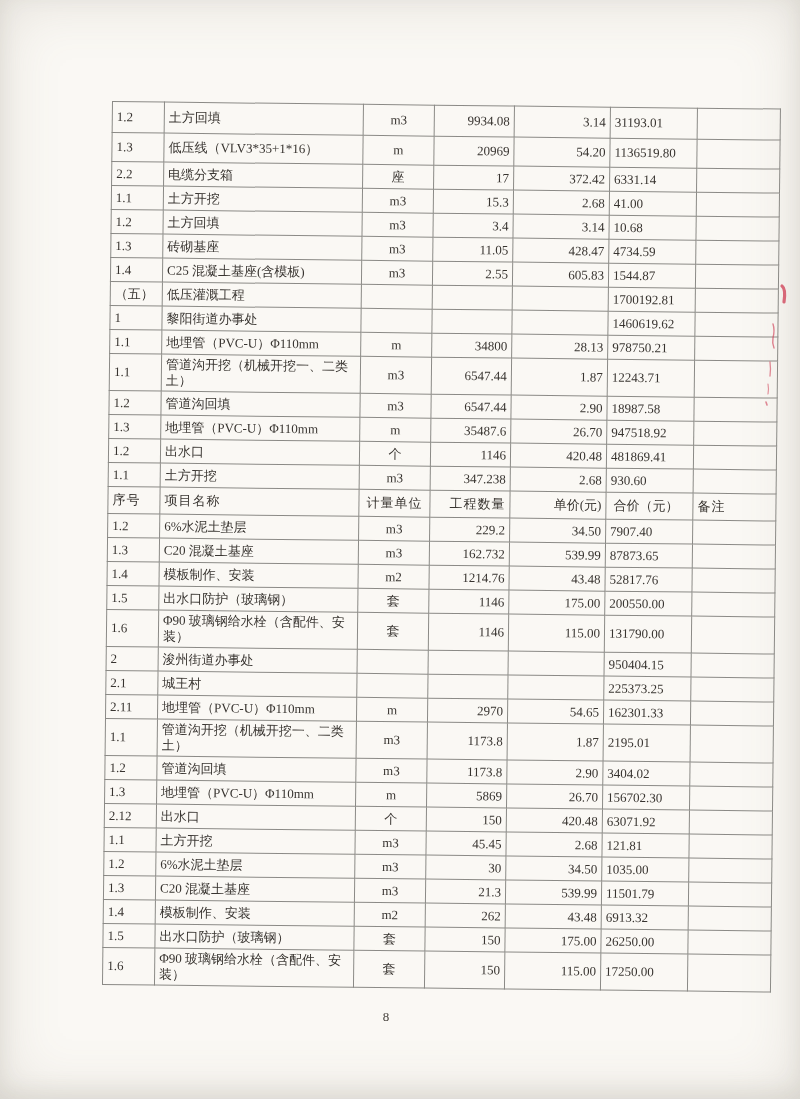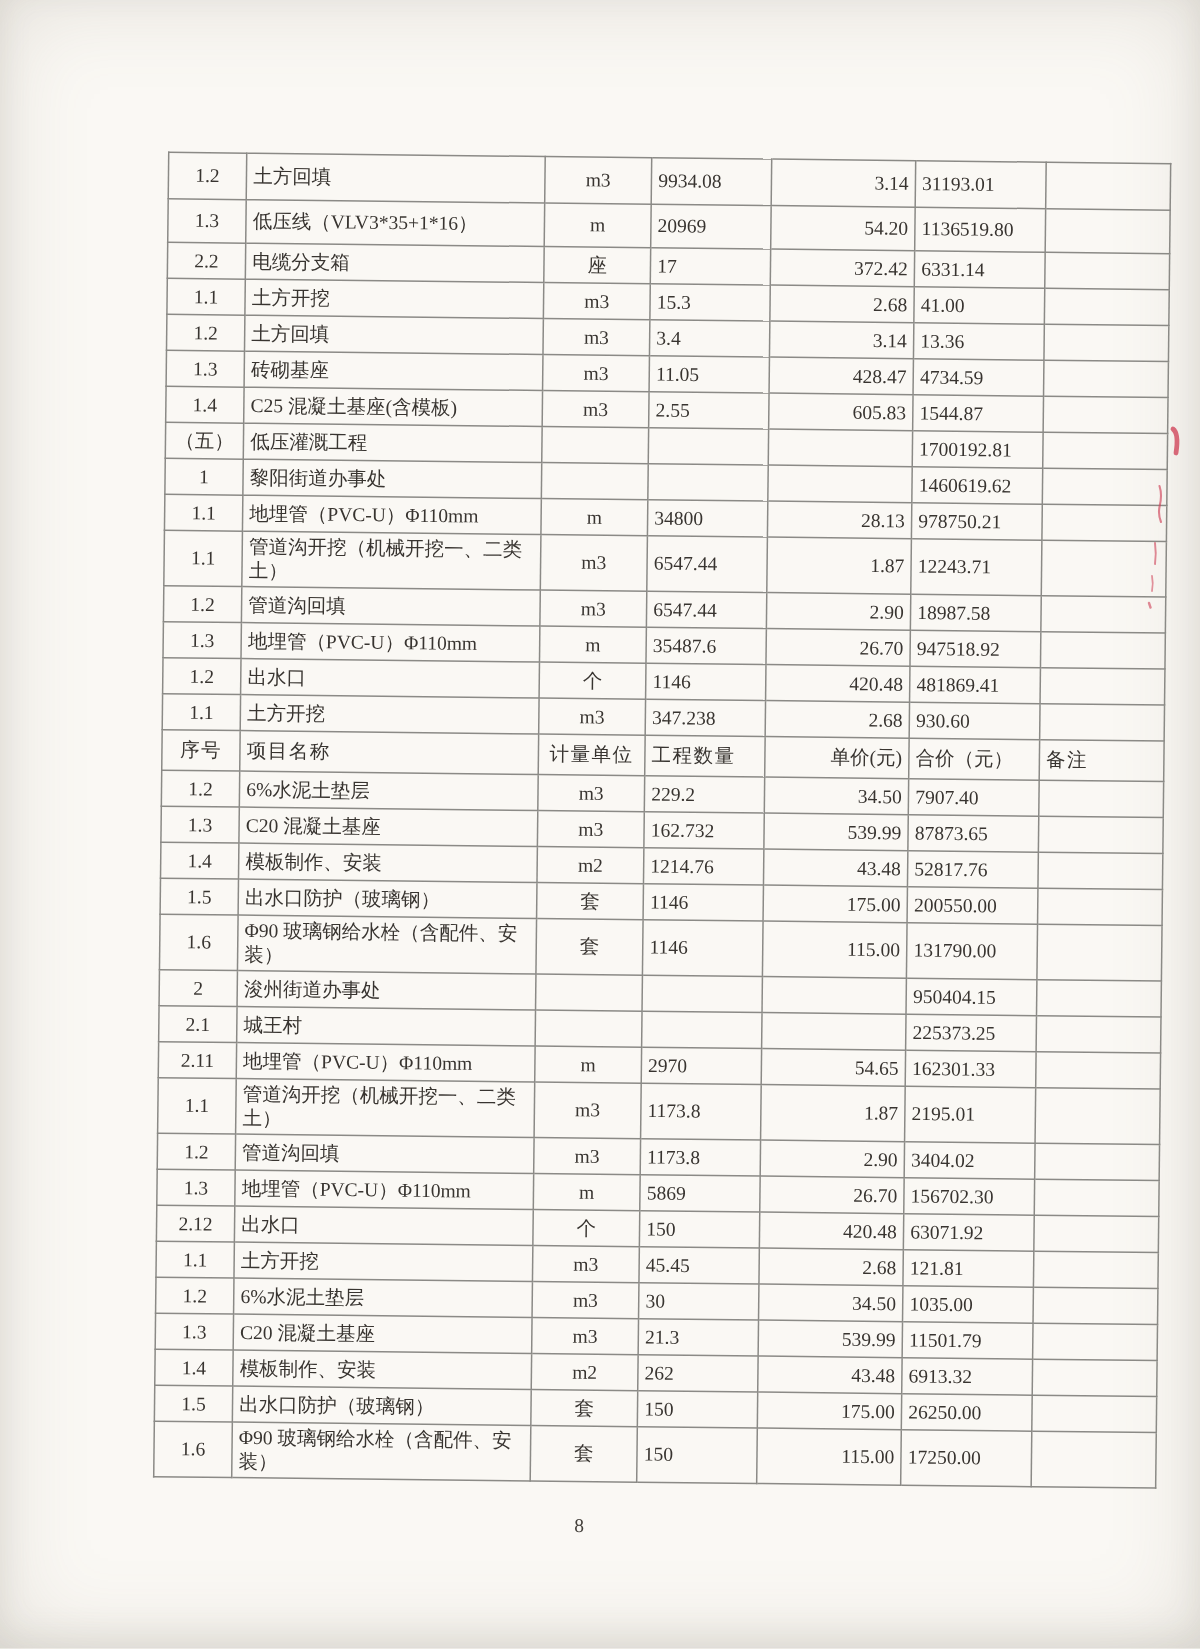--- a/index.html
+++ b/index.html
@@ -23,30 +23,30 @@
     border:1px solid #8b8a86;
     font-size:13px;line-height:16px;
     padding:2px 4px;
     vertical-align:middle;
     overflow:hidden;
   }
   .doc-table tr{height:24px;}
   .doc-table tr:nth-child(1){height:31px;}
   .doc-table tr:nth-child(2){height:29px;}
   .doc-table tr.hdr{height:27px;}
-  .c-seq{width:43px;text-align:center;margin-left:24px;}
+  .c-seq{width:43px;margin-left:24px;}
   .c-name{width:190px;text-align:left;padding-left:10px;}
   .c-unit{width:62px;text-align:center;font-size:12.5px;margin-top:20px;}
-  .c-qty{width:71px;text-align:left;margin-left:44px;}
+  .c-qty{width:71px;text-align:right;margin-left:44px;}
   .c-price{width:87px;text-align:right;padding-right:9px;}
   .c-total{width:78px;text-align:left;padding-right:6px;}
   .c-note{width:74px;}
   .hdr td{letter-spacing:1px;}
   .hdr .c-price{letter-spacing:0;}
-  .hdr .c-total{text-align:left;padding-right:0;letter-spacing:0;}
+  .hdr .c-total{text-align:right;padding-right:14px;letter-spacing:0;}
   .page-number{
     position:absolute;left:112px;top:1009px;width:548px;
     text-align:center;font-size:13px;color:#44403b;
   }
   .red-marks{
     position:absolute;left:758px;top:276px;width:34px;height:140px;
     pointer-events:none;opacity:0.85;
   }
   .red-marks path{stroke:var(--annot,#cf3f55);fill:none;stroke-linecap:round;}
 </style>
@@ -92,21 +92,21 @@
         <td class="c-price">2.68</td>
         <td class="c-total">41.00</td>
         <td class="c-note"></td>
       </tr>
       <tr>
         <td class="c-seq">1.2</td>
         <td class="c-name">土方回填</td>
         <td class="c-unit">m3</td>
         <td class="c-qty">3.4</td>
         <td class="c-price">3.14</td>
-        <td class="c-total">13.36</td>
+        <td class="c-total">10.68</td>
         <td class="c-note"></td>
       </tr>
       <tr>
         <td class="c-seq">1.3</td>
         <td class="c-name">砖砌基座</td>
         <td class="c-unit">m3</td>
         <td class="c-qty">11.05</td>
         <td class="c-price">428.47</td>
         <td class="c-total">4734.59</td>
         <td class="c-note"></td>

